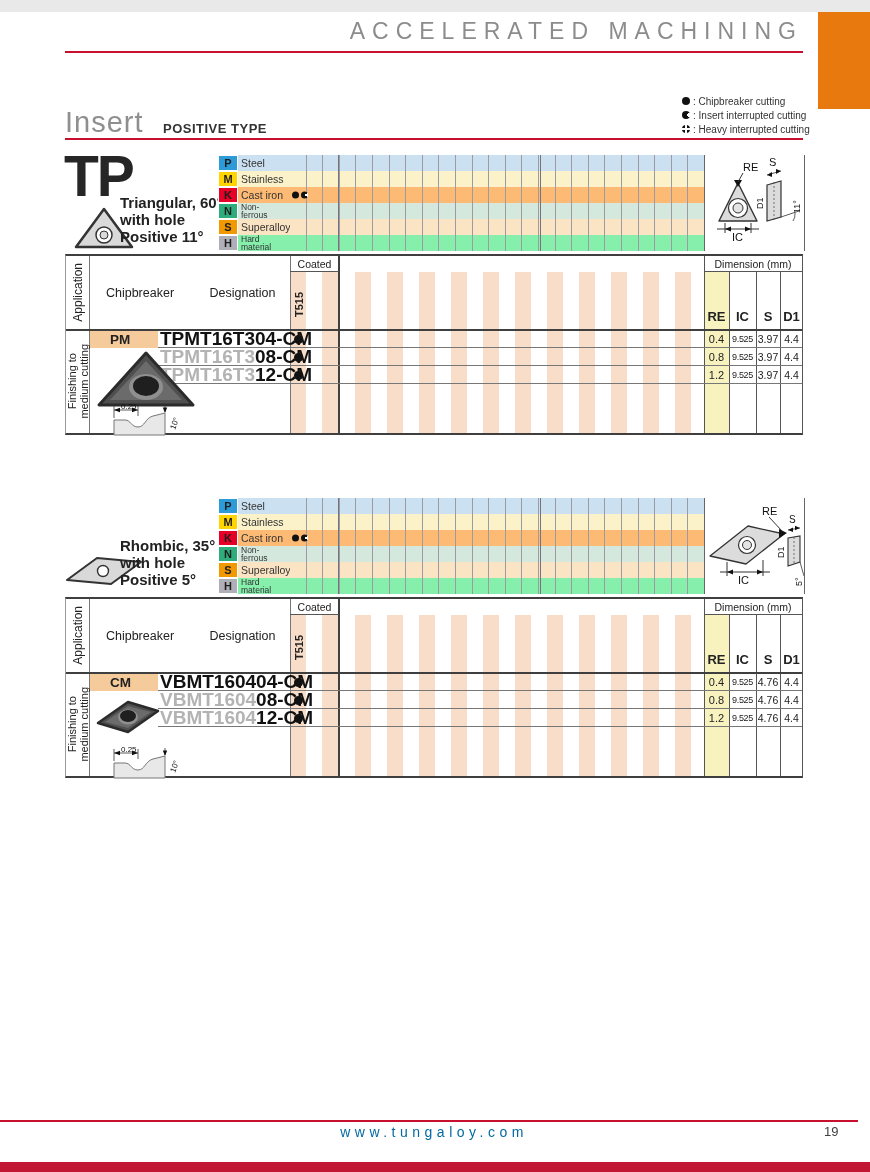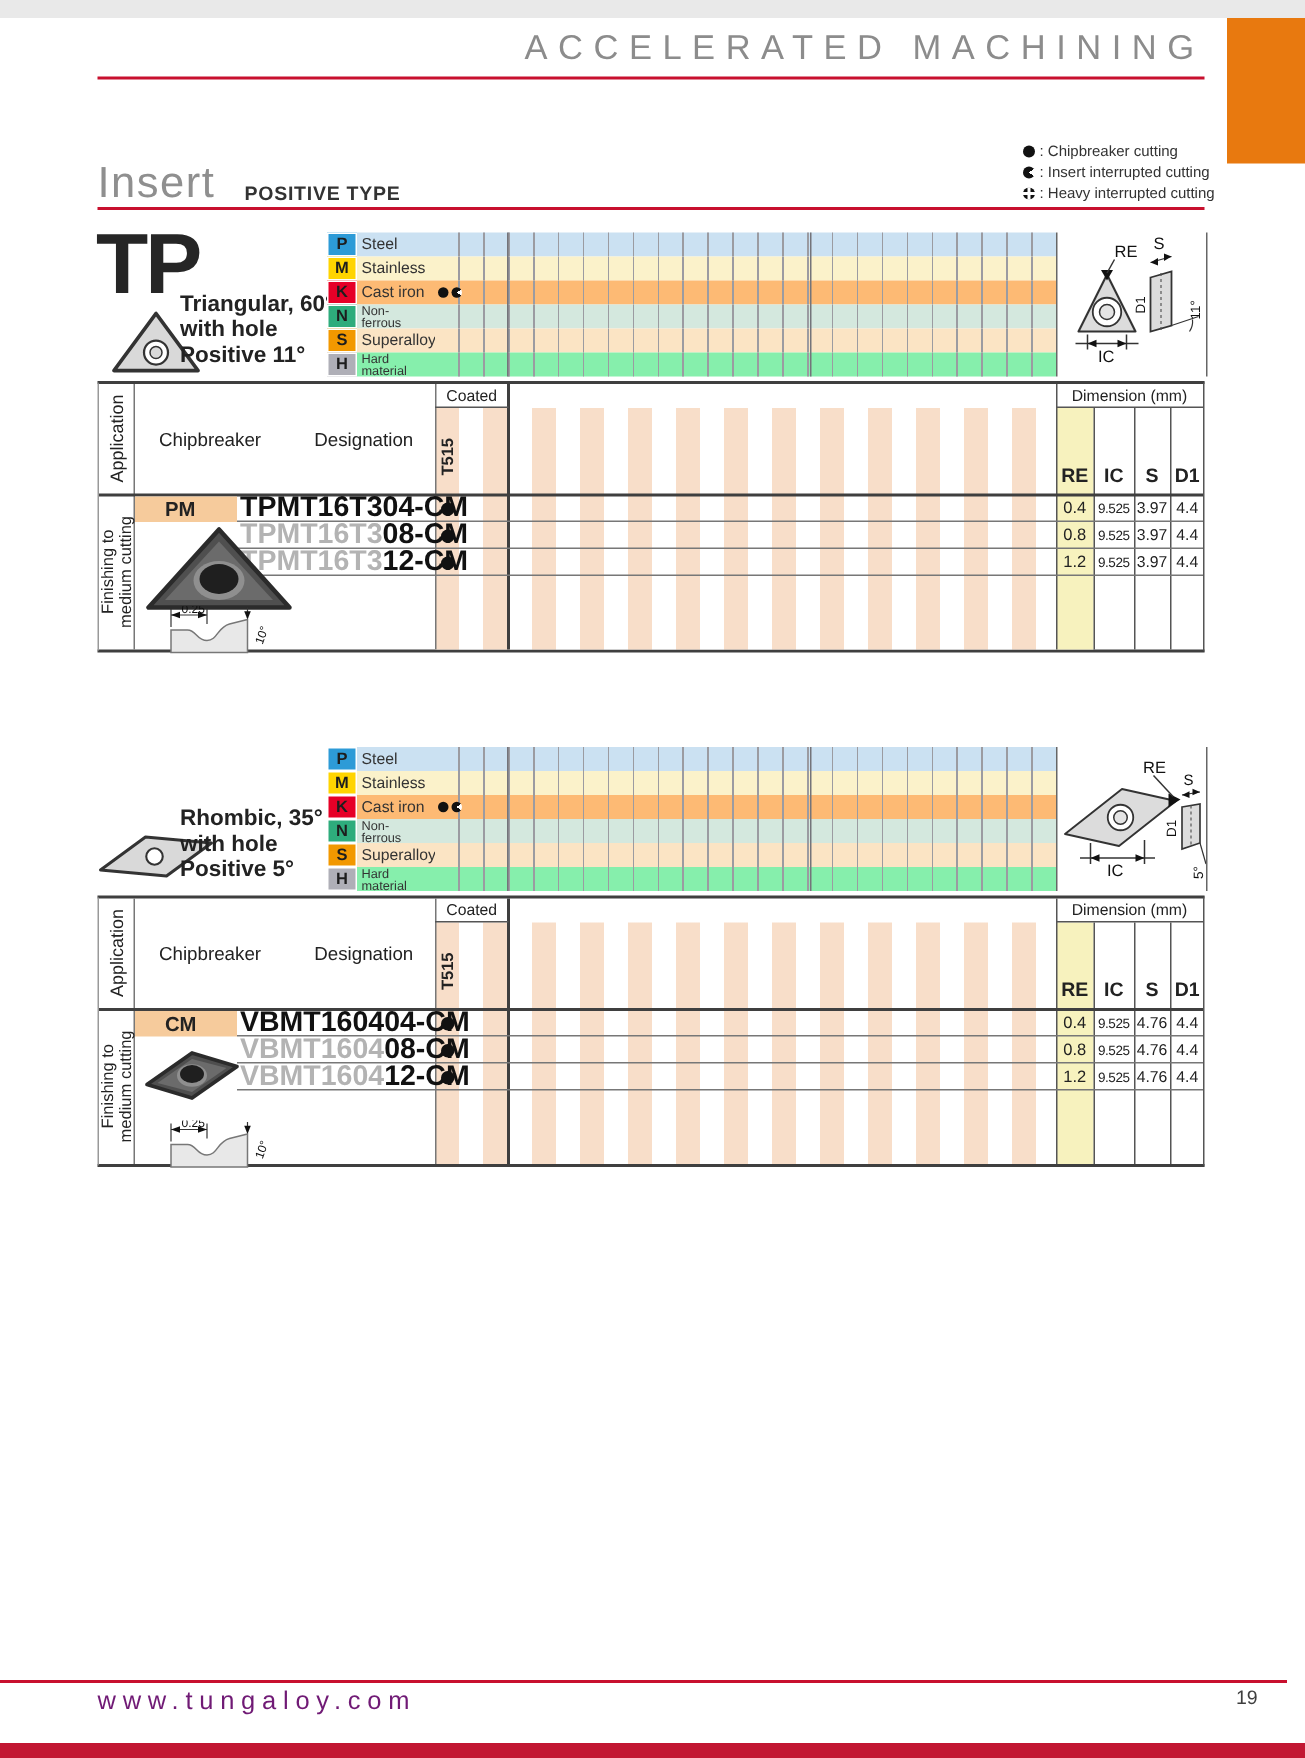--- a/index.html
+++ b/index.html
@@ -52,21 +52,21 @@
   .dim-hdr{font-size:13px;font-weight:bold;color:#222;}
   .des{position:absolute;left:94px;width:140px;height:18px;font-size:19px;font-weight:bold;color:#111;line-height:18px;white-space:nowrap;}
   .des .pre{color:#b3b3b3;}
   .cb-badge{position:absolute;left:24px;top:75px;width:68px;height:17px;background:#F6CB9C;font-size:13.5px;font-weight:bold;color:#222;line-height:17px;padding-left:20px;box-sizing:border-box;}
   .val{font-size:11px;color:#222;}
   .val-ic{font-size:9px;color:#222;letter-spacing:-0.3px;}
   .val-sm{font-size:10.5px;color:#222;}
   
   .lineup{left:65px;top:771px;width:738px;display:flex;justify-content:flex-end;align-items:center;gap:2px;font-size:10px;color:#222;}
   .foot-line{top:1108px;left:0;width:858px;height:2px;background:#C8102E;}
-  .website{top:1112px;left:65px;width:738px;text-align:left;font-size:17px;letter-spacing:4.5px;color:#701a75;}
+  .website{top:1112px;left:65px;width:738px;text-align:center;font-size:14px;letter-spacing:4.5px;color:#0369a1;}
   .pageno{top:1112px;left:824px;width:30px;font-size:13px;color:#3f3f3f;}
   .foot-bar{top:1150px;left:0;width:870px;height:22px;background:#C21732;}
   svg text{font-family:"Liberation Sans",sans-serif;}
 </style>
 </head>
 <body>
 
 <div class="page">
 
   <div class="abs orange-block"></div>

